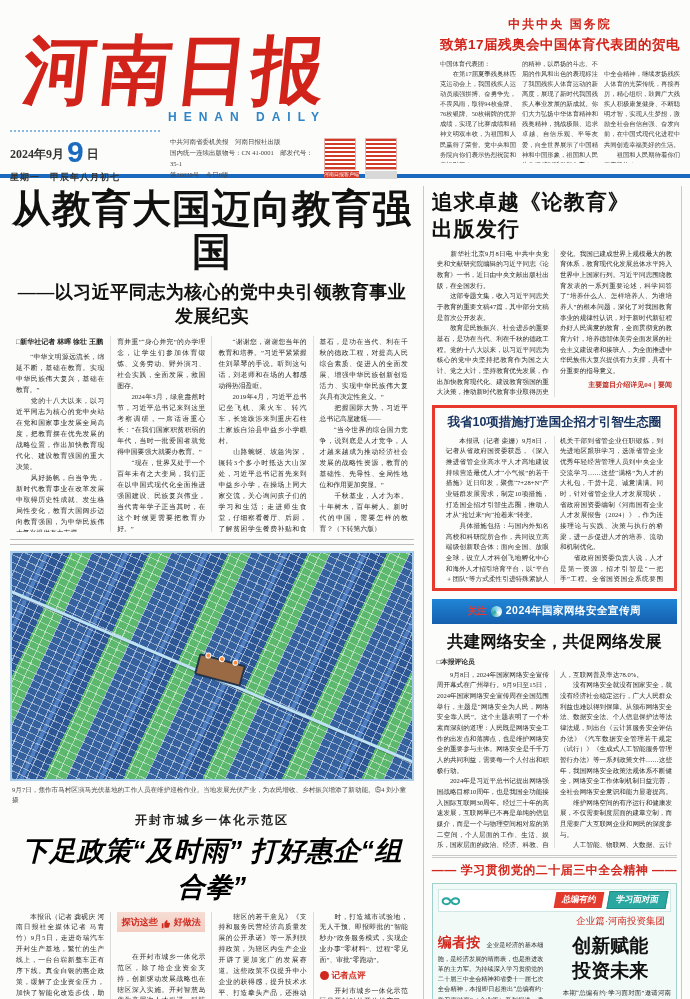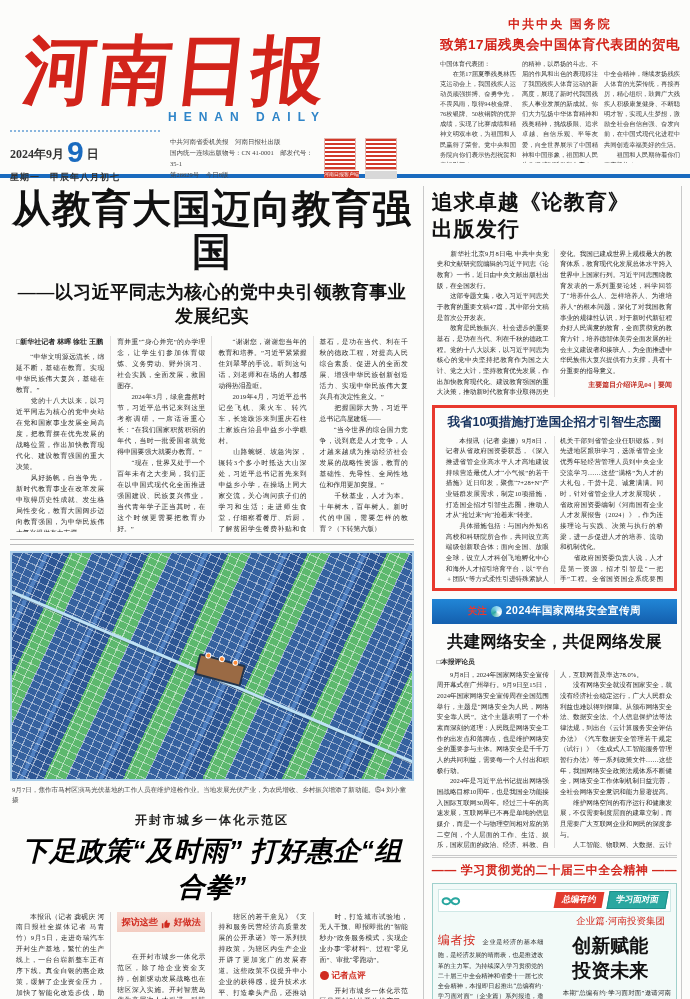--- a/index.html
+++ b/index.html
@@ -110,21 +110,21 @@
   .infinity{color:#2aa7a0;font-size:19px;font-weight:900;transform:scaleX(1.5);display:inline-block;
     font-family:"DejaVu Sans",sans-serif;line-height:1;}
   .tag-red{background:#e23b2e;color:#fff;font-weight:900;font-size:8.5px;padding:2px 7px;
     transform:skewX(-10deg);font-family:"Liberation Sans",sans-serif;}
   .tag-teal{background:#2aa7a0;color:#fff;font-weight:900;font-size:8.5px;padding:2px 7px;
     transform:skewX(-10deg);font-family:"Liberation Sans",sans-serif;border:1px solid #1f8f8a;}
   .series{color:#d2281e;font-weight:400;font-size:9.5px;text-align:right;margin:3px 6px 3px 0;
     font-family:"Liberation Sans",sans-serif;}
   .pl-cols{display:flex;gap:6px;}
   .pl-left{flex:1;font-size:6.2px;line-height:1.65;text-align:justify;overflow:hidden;height:118px;}
-  .ed-label{color:#d2281e;font-weight:400;font-size:12px;font-family:"Liberation Sans",sans-serif;}
+  .ed-label{color:#d2281e;font-weight:700;font-size:14px;font-family:"Liberation Sans",sans-serif;}
   .pl-right{flex:1.15;}
   .pl-headline{font-family:"Liberation Sans",sans-serif;font-weight:900;font-size:19px;color:#111;
     text-align:center;line-height:1.35;margin:2px 0 4px 0;}
   .pl-body{font-size:6.4px;line-height:1.65;text-align:justify;white-space:pre-line;height:64px;overflow:hidden;}
 </style>
 </head>
 <body>
 
 <div class="page">
 

